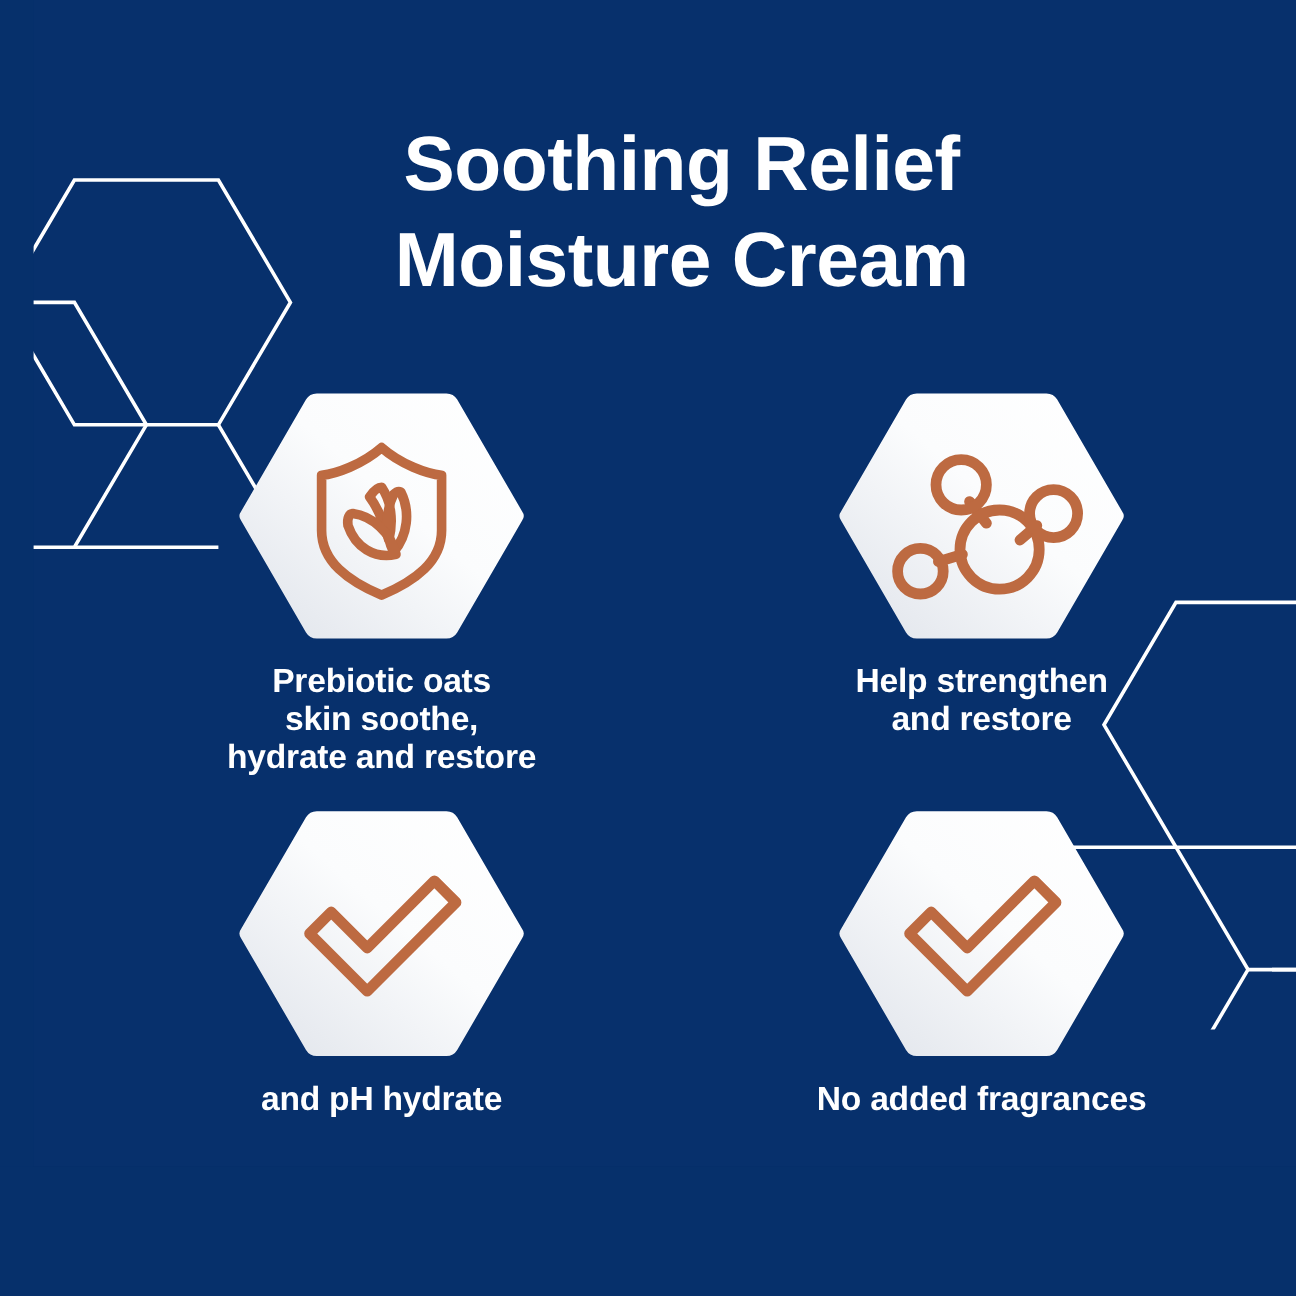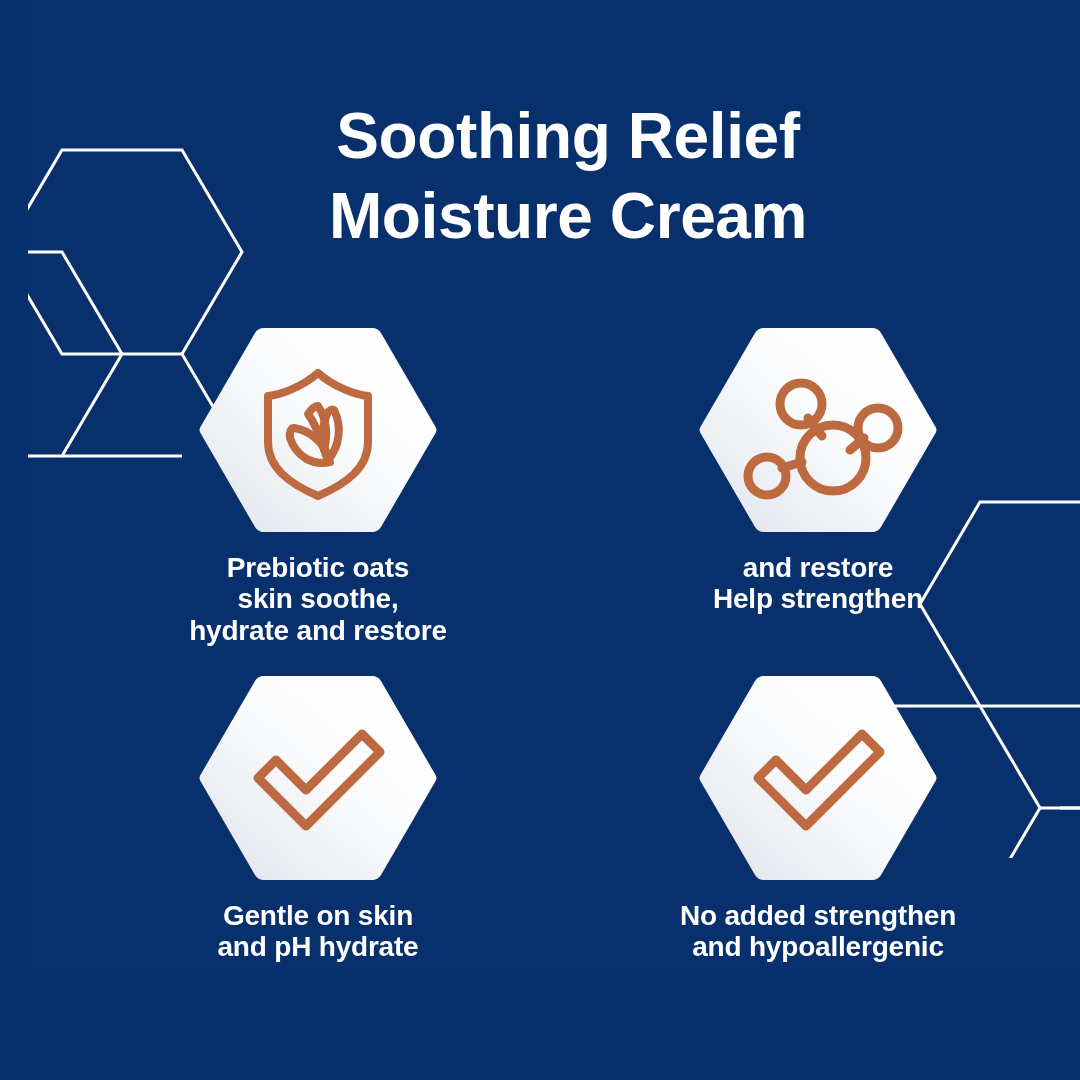--- a/index.html
+++ b/index.html
@@ -148,43 +148,42 @@
             <line x1="126" y1="72" x2="112" y2="84"></line>
             <line x1="44" y1="102" x2="64" y2="96"></line>
             <circle cx="95" cy="92" r="33"></circle>
             <circle cx="63" cy="38" r="21"></circle>
             <circle cx="140" cy="62" r="20"></circle>
             <circle cx="29" cy="110" r="19"></circle>
           </g>
         </svg>
       </div>
       <div class="caption">
+        <span class="ln">Help strengthen</span>
         <span class="ln">and restore</span>
-        <span class="ln">Help strengthen</span>
       </div>
     </div>
 
     <div class="cell">
       <div class="hex-wrap">
         <svg width="240" height="216" viewBox="0 0 240 216">
           <defs>
             <linearGradient id="hg3" x1="1" y1="0" x2="0" y2="1">
               <stop offset="0%" stop-color="#ffffff"></stop>
               <stop offset="45%" stop-color="#fbfcfd"></stop>
               <stop offset="100%" stop-color="#dfe3ea"></stop>
             </linearGradient>
           </defs>
           <path d="M66 6 L174 6 Q180 6 183 11 L237 104 Q240 108 237 112 L183 205 Q180 210 174 210 L66 210 Q60 210 57 205 L3 112 Q0 108 3 104 L57 11 Q60 6 66 6 Z" fill="url(#hg3)"></path>
           <g transform="translate(56,62)" fill="none" stroke="#bd6a41" stroke-width="9" stroke-linejoin="round" stroke-linecap="round">
             <path d="M4 46 L22 28 L52 58 L108 2 L126 20 L52 94 Z"></path>
           </g>
         </svg>
       </div>
       <div class="caption">
-        <span class="ln">Gentle on skin</span>
         <span class="ln">and pH hydrate</span>
       </div>
     </div>
 
     <div class="cell">
       <div class="hex-wrap">
         <svg width="240" height="216" viewBox="0 0 240 216">
           <defs>
             <linearGradient id="hg4" x1="1" y1="0" x2="0" y2="1">
               <stop offset="0%" stop-color="#ffffff"></stop>
@@ -192,19 +191,18 @@
               <stop offset="100%" stop-color="#dfe3ea"></stop>
             </linearGradient>
           </defs>
           <path d="M66 6 L174 6 Q180 6 183 11 L237 104 Q240 108 237 112 L183 205 Q180 210 174 210 L66 210 Q60 210 57 205 L3 112 Q0 108 3 104 L57 11 Q60 6 66 6 Z" fill="url(#hg4)"></path>
           <g transform="translate(56,62)" fill="none" stroke="#bd6a41" stroke-width="9" stroke-linejoin="round" stroke-linecap="round">
             <path d="M4 46 L22 28 L52 58 L108 2 L126 20 L52 94 Z"></path>
           </g>
         </svg>
       </div>
       <div class="caption">
-        <span class="ln">No added strengthen</span>
-        <span class="ln">and hypoallergenic</span>
+        <span class="ln">No added fragrances</span>
       </div>
     </div>
 
   </div>
 </div>
 
 </body></html>

